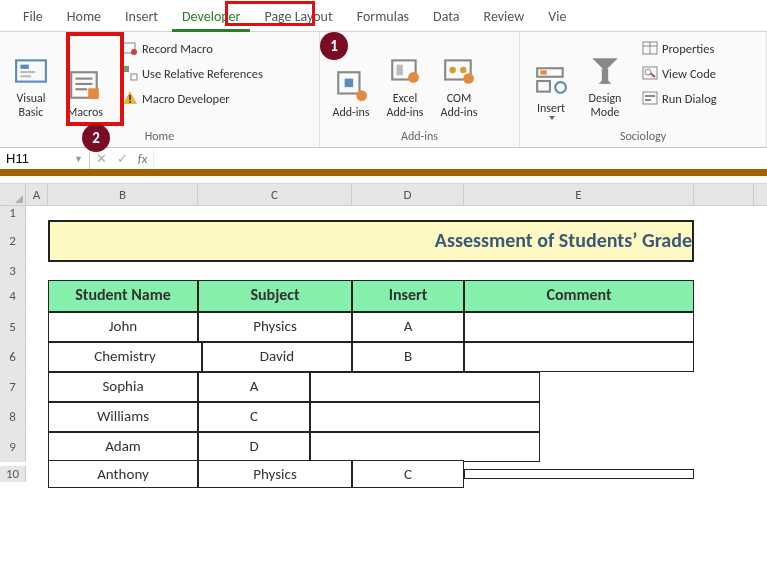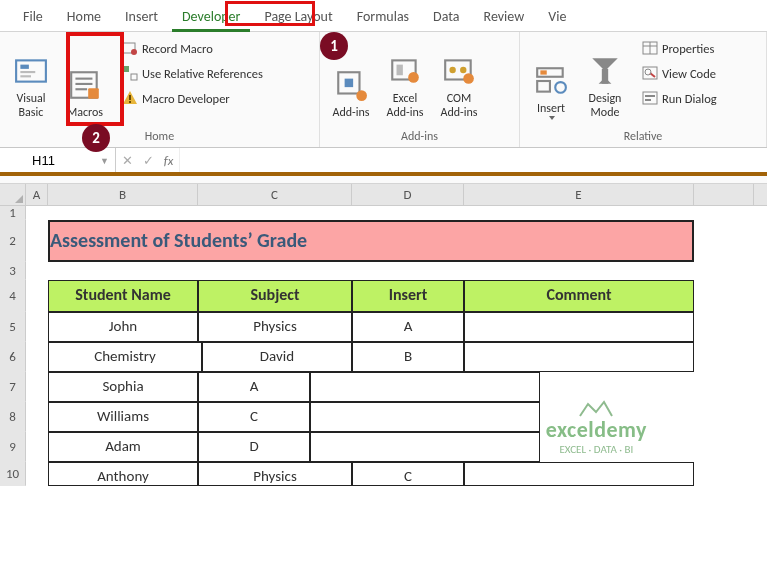--- a/index.html
+++ b/index.html
@@ -23,21 +23,21 @@
 .smallbtn .ico { width: 16px; height: 16px; flex-shrink: 0; }
 .dd::after { content: ""; display: inline-block; width: 0; height: 0; border-left: 3px solid transparent; border-right: 3px solid transparent; border-top: 4px solid #666; margin-left: 1px; vertical-align: middle; }
 .stack { display: flex; flex-direction: column; gap: 1px; }
 
 
 .hl-red-tab { position: absolute; border: 3px solid #e01010; pointer-events: none; z-index: 50; }
 .hl-red-btn { position: absolute; border: 4px solid #e01010; pointer-events: none; z-index: 50; }
 .badge { position: absolute; width: 28px; height: 28px; border-radius: 50%; background: #7a0c24; color: #fff; display: flex; align-items: center; justify-content: center; font-weight: bold; font-size: 15px; z-index: 60; }
 
 
-.fxrow { display: flex; align-items: center; height: 28px; border-bottom: 4px solid #a16207; background: #fff; padding-left: 26px; }
+.fxrow { display: flex; align-items: center; height: 28px; border-bottom: 7px solid #a16207; background: #fff; }
 .namebox { width: 90px; padding: 0 6px; border-right: 1px solid #ccc; height: 100%; display: flex; align-items: center; }
 .namebox input { border: none; width: 100%; font-size: 13px; outline: none; }
 .namebox .dd-ico { color: #999; font-size: 9px; }
 .fxctrls { display: flex; align-items: center; height: 100%; padding: 0 6px; gap: 10px; color: #aaa; border-right: 1px solid #eee; }
 .fxctrls span { font-size: 13px; }
 .fxinput { flex: 1; padding: 0 8px; }
 
 
 .sheet { position: relative; }
 .colhdrs { display: flex; background: #e6e6e6; border-bottom: 1px solid #ccc; height: 22px; }
@@ -50,22 +50,22 @@
 
 
 .cA { width: 22px; }
 .cB { width: 150px; }
 .cC { width: 154px; }
 .cD { width: 112px; }
 .cE { width: 230px; }
 .cF { width: 60px; }
 
 
-.dtitle { background: #fca5a5; border: 2px solid #222; text-align: left; font-size: 20px; font-weight: bold; color: #3a5a7a; padding: 6px 0; }
-.th { background: #bef264; border: 1px solid #222; text-align: center; font-weight: bold; font-size: 16px; padding: 4px 0; }
+.dtitle { background: #fef9c3; border: 2px solid #222; text-align: right; font-size: 20px; font-weight: bold; color: #3a5a7a; padding: 6px 0; }
+.th { background: #86efac; border: 1px solid #222; text-align: center; font-weight: bold; font-size: 16px; padding: 4px 0; }
 .td { border: 1px solid #222; text-align: center; font-size: 15px; padding: 4px 0; background: #fff; }
 
 
 .wm { position: absolute; right: 120px; bottom: 30px; text-align: center; opacity: 0.75; font-size: 11px; color: #6aa56a; z-index: 5; pointer-events: none; }
 .wm .big { font-size: 22px; font-weight: 600; color: #5fa85f; letter-spacing: .5px; }
 .wm svg { display: block; margin: 0 auto -2px; }
 </style>
 </head>
 <body>
 
@@ -207,21 +207,21 @@
         <div class="smallbtn">
           <svg class="ico" viewBox="0 0 16 16">
               <rect x="1" y="2" width="14" height="12" fill="none" stroke="#888"></rect>
               <rect x="3" y="5" width="10" height="2" fill="#888"></rect>
               <rect x="3" y="9" width="6" height="2" fill="#888"></rect>
             </svg>
           <span>Run Dialog</span>
         </div>
       </div>
     </div>
-    <div class="group-label">Relative</div>
+    <div class="group-label">Sociology</div>
   </div>
 </div>
 
 <div class="fxrow">
   <div class="namebox">
     <input value="H11" style="">
     <span class="dd-ico">▼</span>
   </div>
   <div class="fxctrls">
     <span>✕</span>
@@ -308,29 +308,22 @@
     <div class="td cD">C</div>
     <div class="td cE"></div>
     </div>
   <div class="gridrow" style="height:30px;">
       <div class="rowhdr">9</div>
       <div class="cell cA"></div>
     <div class="td cB">Adam</div>
     <div class="td cD">D</div>
     <div class="td cE"></div>
     </div>
-  <div class="gridrow" style="height:24px;">
+  <div class="gridrow" style="height:24px;align-items:center;">
       <div class="rowhdr">10</div>
       <div class="cell cA"></div>
     <div class="td cB">Anthony</div>
     <div class="td cC">Physics</div>
     <div class="td cD">C</div>
     <div class="td cE"></div>
     </div>
 
-  <div class="wm">
-    <svg width="36" height="20" viewBox="0 0 36 20">
-        <path d="M2 18 L10 6 L18 14 L26 4 L34 18" fill="none" stroke="#6aa56a" stroke-width="2"></path>
-      </svg>
-    <div class="big">exceldemy</div>
-    <div>EXCEL · DATA · BI</div>
-  </div>
 </div>
 
 </body></html>

